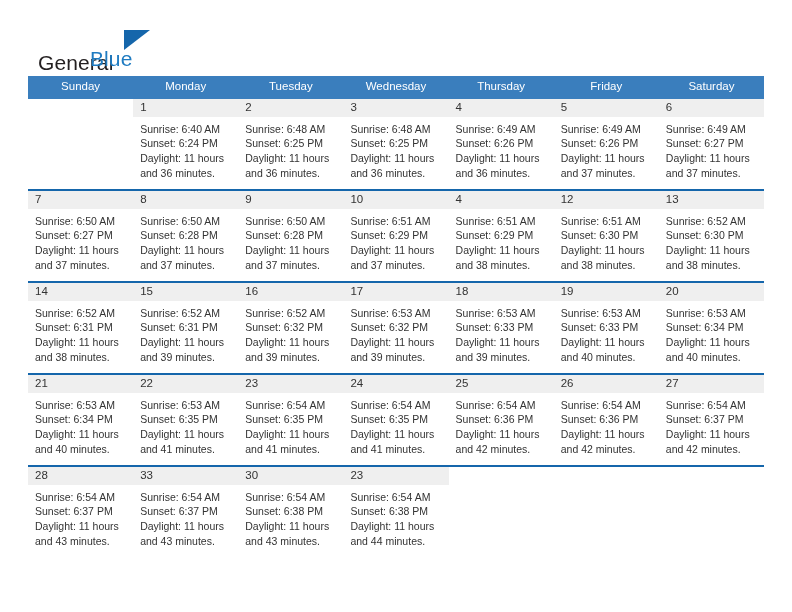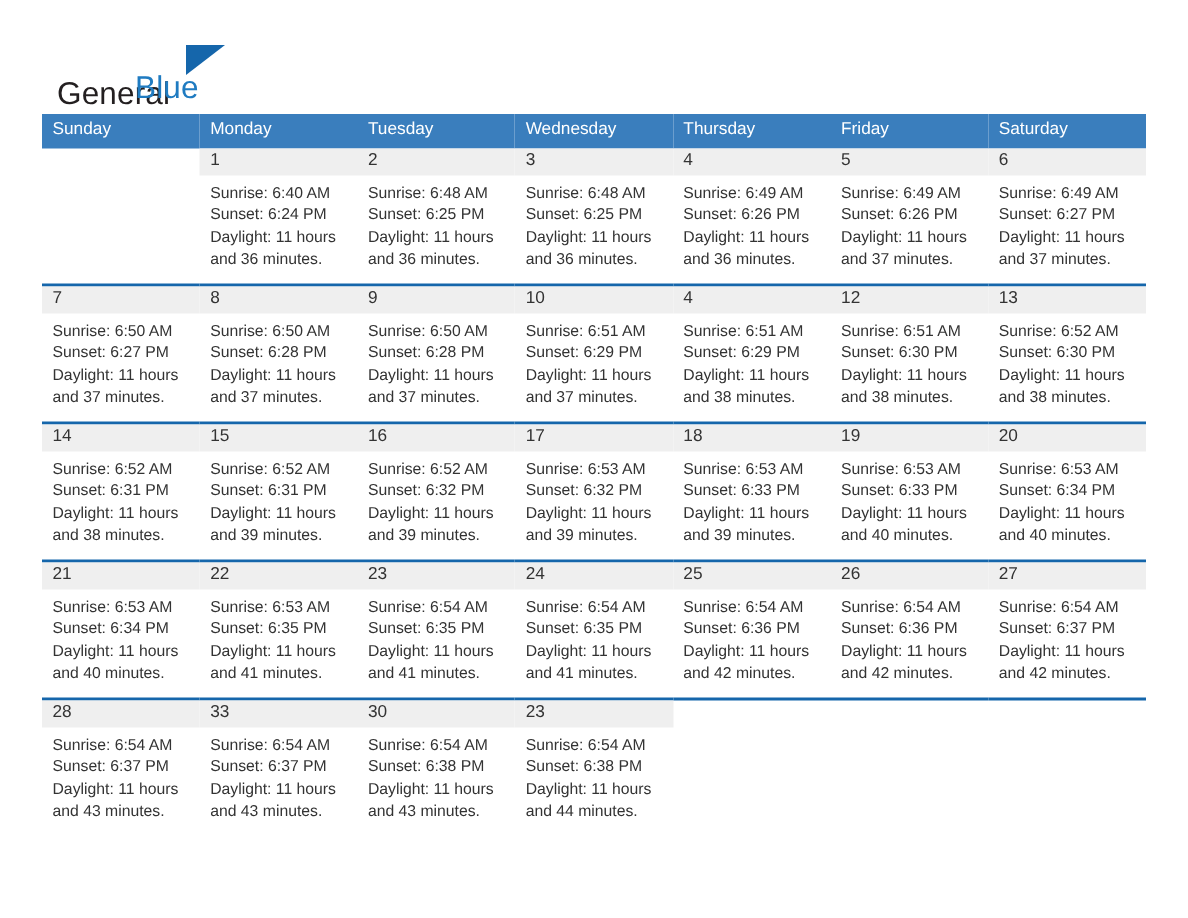--- a/index.html
+++ b/index.html
@@ -84,21 +84,21 @@
     border-collapse: collapse;
     table-layout: fixed;
   }
   .calendar col { width: 105.14px; }
 
   thead th {
     background: #3a7ebd;
     color: #ffffff;
     font-size: 11.5px;
     font-weight: normal;
-    text-align: left;
+    text-align: center;
     padding: 5px 7px 6px 7px;
     height: 22px;
     line-height: 1;
   }
 
   tbody tr.week-row > td {
     border-top: 2px solid #1566ab;
     padding: 0;
     vertical-align: top;
     height: 90px;

